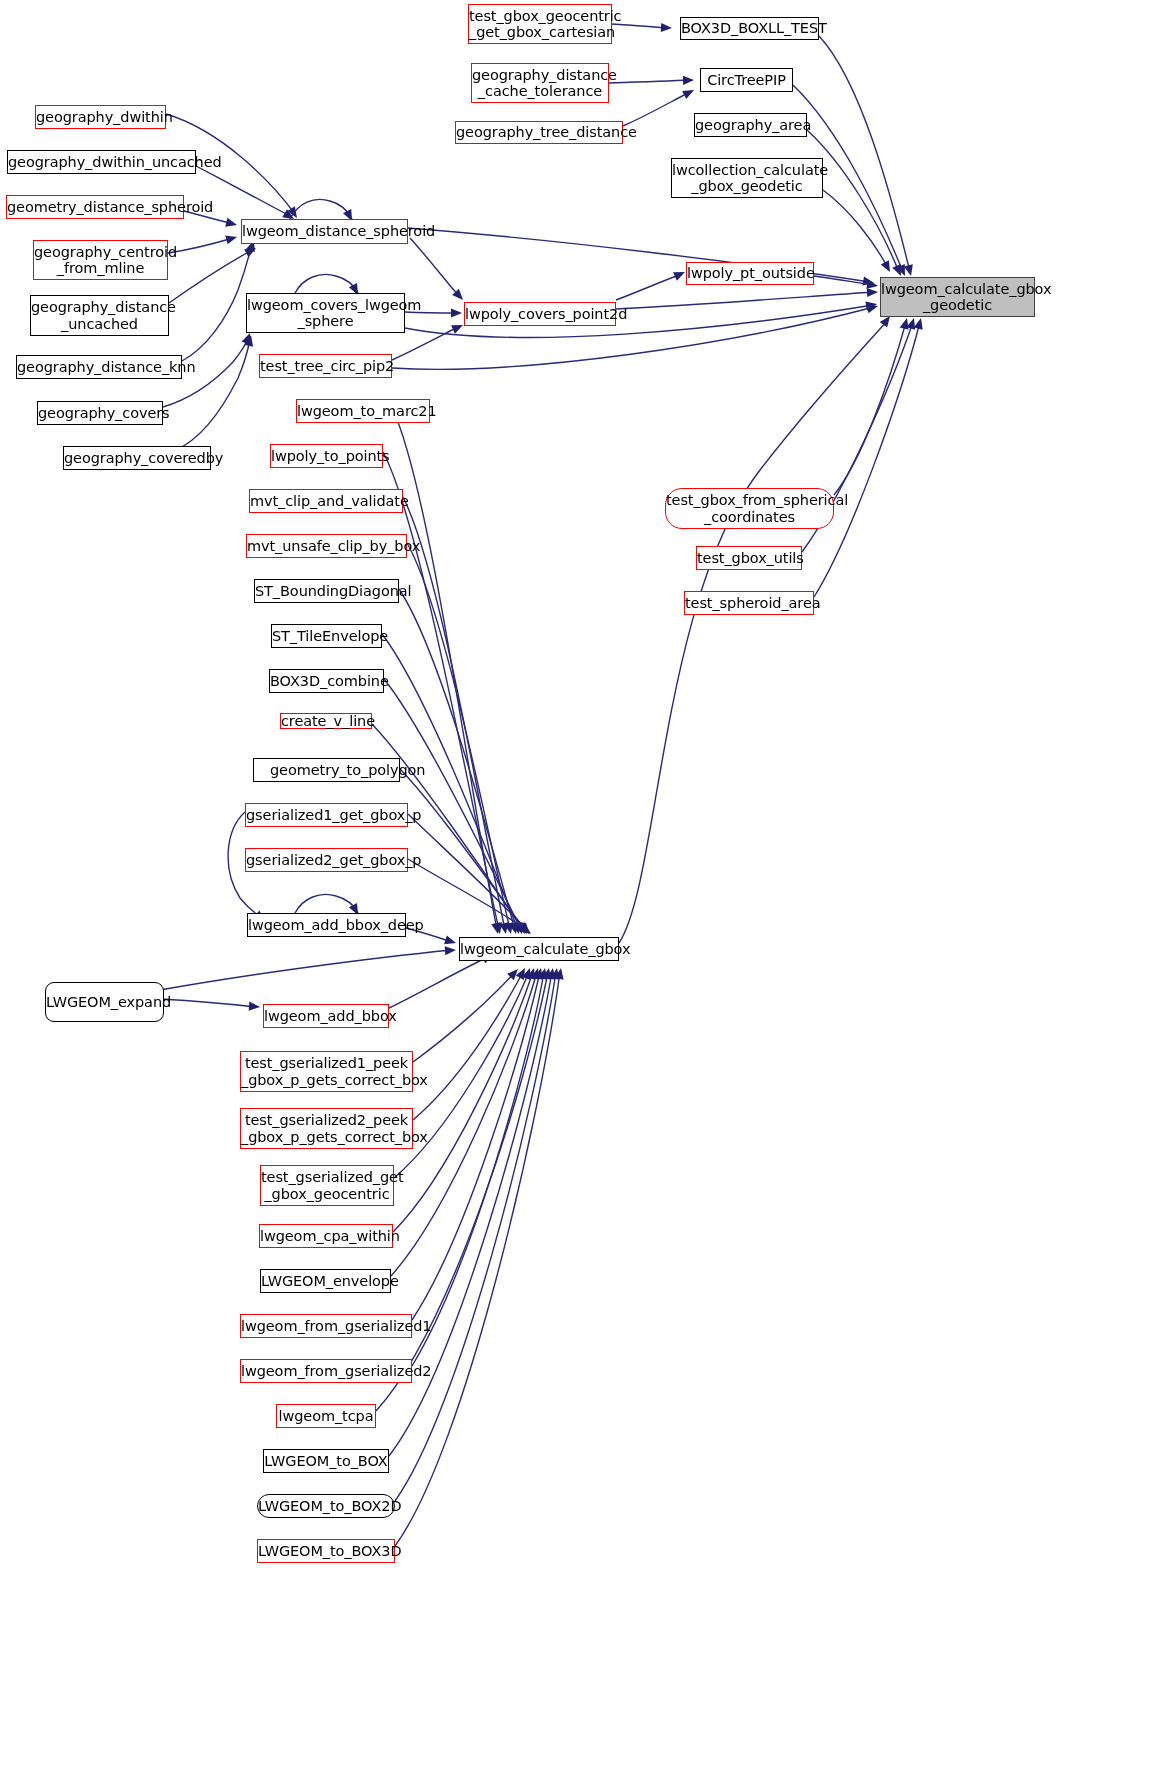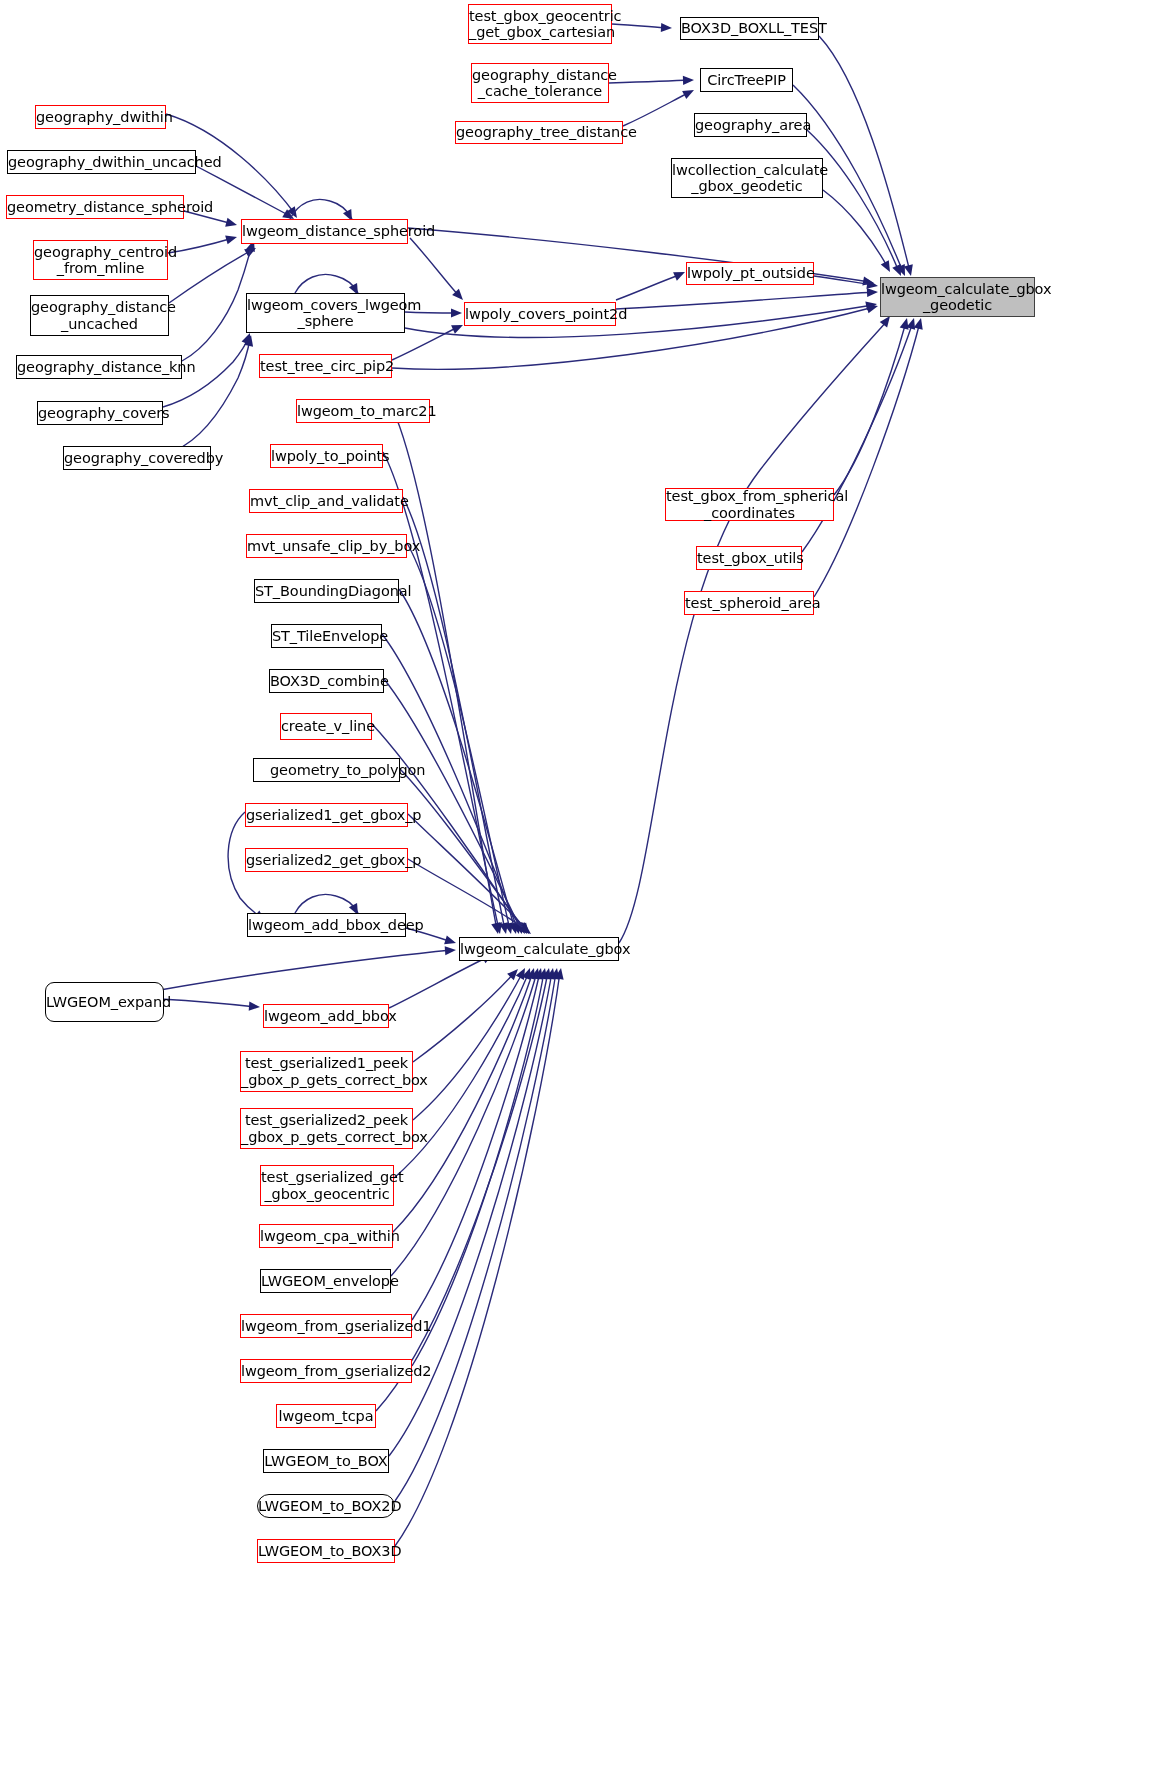--- a/index.html
+++ b/index.html
@@ -211,21 +211,21 @@
       <div class="node red" style="left: 259px; top: 354px; width: 133px; height: 24px;"><span class="node-label">test_tree_circ_pip2</span></div>
       <div class="node" style="left: 37px; top: 401px; width: 126px; height: 24px;"><span class="node-label">geography_covers</span></div>
       <div class="node" style="left: 26px; top: 446px; width: 148px; height: 24px; margin-left: 37px;"><span class="node-label">geography_coveredby</span></div>
       <div class="node red" style="left: 259px; top: 399px; width: 134px; height: 24px; margin-left: 37px;"><span class="node-label">lwgeom_to_marc21</span></div>
       <div class="node red" style="left: 270px; top: 444px; width: 113px; height: 24px;"><span class="node-label">lwpoly_to_points</span></div>
       <div class="node red" style="left: 249px; top: 489px; width: 154px; height: 24px;"><span class="node-label">mvt_clip_and_validate</span></div>
       <div class="node red" style="left: 246px; top: 534px; width: 161px; height: 24px;"><span class="node-label">mvt_unsafe_clip_by_box</span></div>
       <div class="node" style="left: 254px; top: 579px; width: 145px; height: 24px;"><span class="node-label">ST_BoundingDiagonal</span></div>
       <div class="node" style="left: 271px; top: 624px; width: 111px; height: 24px;"><span class="node-label">ST_TileEnvelope</span></div>
       <div class="node" style="left: 269px; top: 669px; width: 115px; height: 24px;"><span class="node-label">BOX3D_combine</span></div>
-      <div class="node red" style="left: 280px; top: 713px; width: 92px; height: 27px;"><span class="node-label">create_v_line</span></div>
+      <div class="node red" style="left: 280px; top: 713px; width: 92px; height: 16px;"><span class="node-label">create_v_line</span></div>
       <div class="node" style="left: 253px; top: 758px; width: 147px; height: 24px; padding-left: 16px;"><span class="node-label">geometry_to_polygon</span></div>
       <div class="node red" style="left: 245px; top: 803px; width: 163px; height: 24px;"><span class="node-label">gserialized1_get_gbox_p</span></div>
       <div class="node red" style="left: 245px; top: 848px; width: 163px; height: 24px;"><span class="node-label">gserialized2_get_gbox_p</span></div>
       <div class="node" style="left: 247px; top: 913px; width: 159px; height: 24px;"><span class="node-label">lwgeom_add_bbox_deep</span></div>
       <div class="node" style="left: 459px; top: 937px; width: 160px; height: 24px;"><span class="node-label">lwgeom_calculate_gbox</span></div>
       <div class="node" style="left: 45px; top: 982px; width: 119px; height: 40px; border-radius: 9px;"><span class="node-label">LWGEOM_expand</span></div>
       <div class="node red" style="left: 263px; top: 1004px; width: 126px; height: 24px;"><span class="node-label">lwgeom_add_bbox</span></div>
       <div class="node red" style="left: 240px; top: 1051px; width: 173px; height: 41px;"><span class="node-label">test_gserialized1_peek
 _gbox_p_gets_correct_box</span></div>
       <div class="node red" style="left: 240px; top: 1108px; width: 173px; height: 41px;"><span class="node-label">test_gserialized2_peek
@@ -233,18 +233,18 @@
       <div class="node red" style="left: 260px; top: 1165px; width: 134px; height: 41px;"><span class="node-label">test_gserialized_get
 _gbox_geocentric</span></div>
       <div class="node red" style="left: 259px; top: 1224px; width: 134px; height: 24px;"><span class="node-label">lwgeom_cpa_within</span></div>
       <div class="node" style="left: 260px; top: 1269px; width: 131px; height: 24px;"><span class="node-label">LWGEOM_envelope</span></div>
       <div class="node red" style="left: 240px; top: 1314px; width: 172px; height: 24px;"><span class="node-label">lwgeom_from_gserialized1</span></div>
       <div class="node red" style="left: 240px; top: 1359px; width: 172px; height: 24px;"><span class="node-label">lwgeom_from_gserialized2</span></div>
       <div class="node red" style="left: 276px; top: 1404px; width: 100px; height: 24px;"><span class="node-label">lwgeom_tcpa</span></div>
       <div class="node" style="left: 263px; top: 1449px; width: 126px; height: 24px;"><span class="node-label">LWGEOM_to_BOX</span></div>
       <div class="node" style="left: 257px; top: 1494px; width: 138px; height: 24px; border-radius: 12px;"><span class="node-label">LWGEOM_to_BOX2D</span></div>
       <div class="node red" style="left: 257px; top: 1539px; width: 138px; height: 24px;"><span class="node-label">LWGEOM_to_BOX3D</span></div>
-      <div class="node red" style="left: 665px; top: 488px; width: 169px; height: 33px;"><span class="node-label">test_gbox_from_spherical
+      <div class="node red" style="left: 665px; top: 488px; width: 169px; height: 41px; border-radius: 17px;"><span class="node-label">test_gbox_from_spherical
 _coordinates</span></div>
       <div class="node red" style="left: 696px; top: 546px; width: 106px; height: 24px;"><span class="node-label">test_gbox_utils</span></div>
       <div class="node red" style="left: 684px; top: 591px; width: 130px; height: 24px;"><span class="node-label">test_spheroid_area</span></div>
     </div>
 </div>
 
 </body></html>

